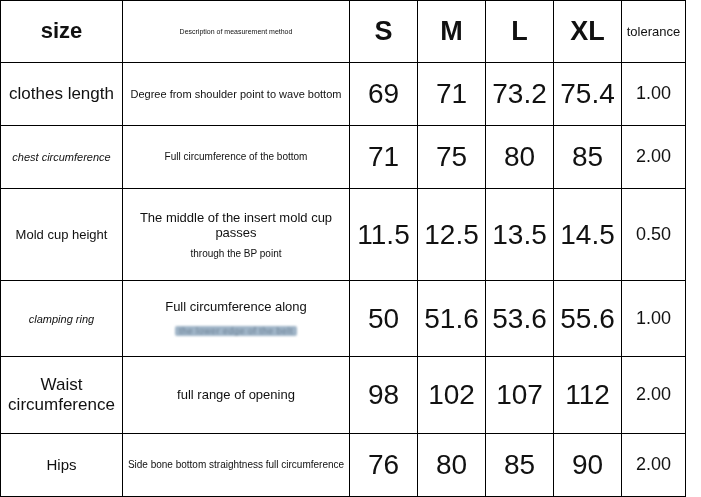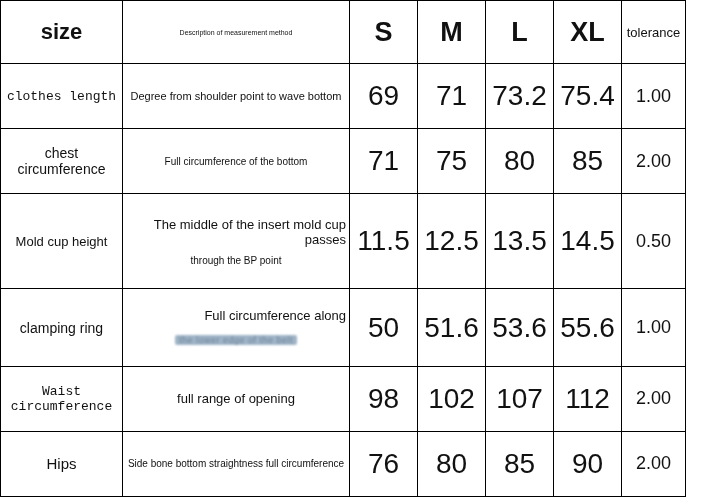--- a/index.html
+++ b/index.html
@@ -59,28 +59,28 @@
   }
   td.hd-size {
     font-size: 22px;
     font-weight: bold;
   }
   td.hd-desc {
     font-size: 7px;
     color: #555555;
   }
   
-  .n-xs { font-size: 14px; }
-  .n-sm { font-size: 13px; font-family: Liberation Mono, monospace; }
+  .n-xs { font-size: 11px; font-style: italic; }
+  .n-sm { font-size: 17px; }
   .n-md { font-size: 13px; }
   .n-lg { font-size: 15px; }
   
   .d-xs { font-size: 10px; }
   .d-sm { font-size: 11px; }
-  .d-md { font-size: 13px; text-align: right; }
+  .d-md { font-size: 13px; }
   .d-lg { font-size: 16px; }
   .d-xl { font-size: 17px; }
   .two-line { line-height: 1.5; }
   .blurline {
     display: inline-block;
     background: #9fb4c7;
     color: #6d8296;
     filter: blur(1px);
     padding: 0 4px;
     border-radius: 2px;

